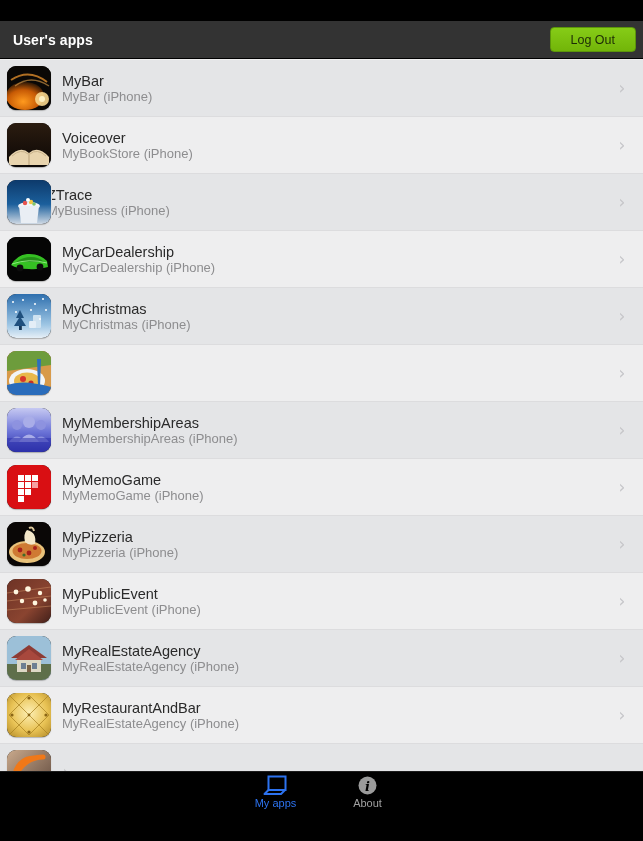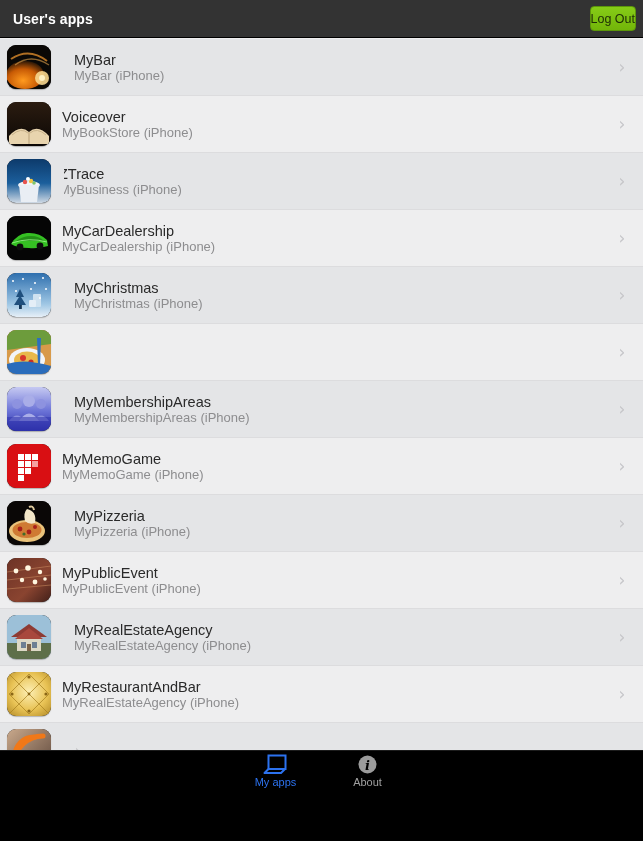--- a/index.html
+++ b/index.html
@@ -10,20 +10,21 @@
   body {
     font-family: "Liberation Sans", sans-serif;
     -webkit-font-smoothing: antialiased;
   }
   #app {
     position: relative;
     width: 643px;
     height: 796px;
     overflow: hidden;
     background: #eeeeef;
+    margin-top: 21px;
   }
 
   
   .header {
     position: absolute;
     top: 0; left: 0;
     width: 643px;
     height: 38px;
     background: #333333;
     border-bottom: 1px solid #000;
@@ -36,21 +37,21 @@
     font-size: 14px;
     font-weight: bold;
     margin-left: 13px;
     letter-spacing: 0.1px;
   }
   .logout-btn {
     position: absolute;
     right: 7px;
     top: 6px;
     height: 25px;
-    padding: 0 0;
+    padding: 0 20px;
     background: linear-gradient(#86cc17, #72b509);
     border: 1px solid #5c960a;
     border-radius: 4px;
     color: #1d2b06;
     font-size: 12.5px;
     font-weight: normal;
     line-height: 25px;
     text-align: center;
     box-sizing: border-box;
     cursor: pointer;
@@ -68,21 +69,21 @@
   }
   .row {
     position: relative;
     height: 57px;
     display: flex;
     align-items: center;
     border-bottom: 1px solid #dcdcde;
     box-sizing: border-box;
     cursor: pointer;
   }
-  .row.alt-a { background: #e4e5e7; gap: 12px; }
+  .row.alt-a { background: #e4e5e7; }
   .row.alt-b { background: #eeeeef; justify-content: space-between; }
 
   .icon-wrap {
     width: 44px;
     height: 44px;
     margin-left: 7px;
     border-radius: 9px;
     overflow: hidden;
     flex: 0 0 auto;
     position: relative;

